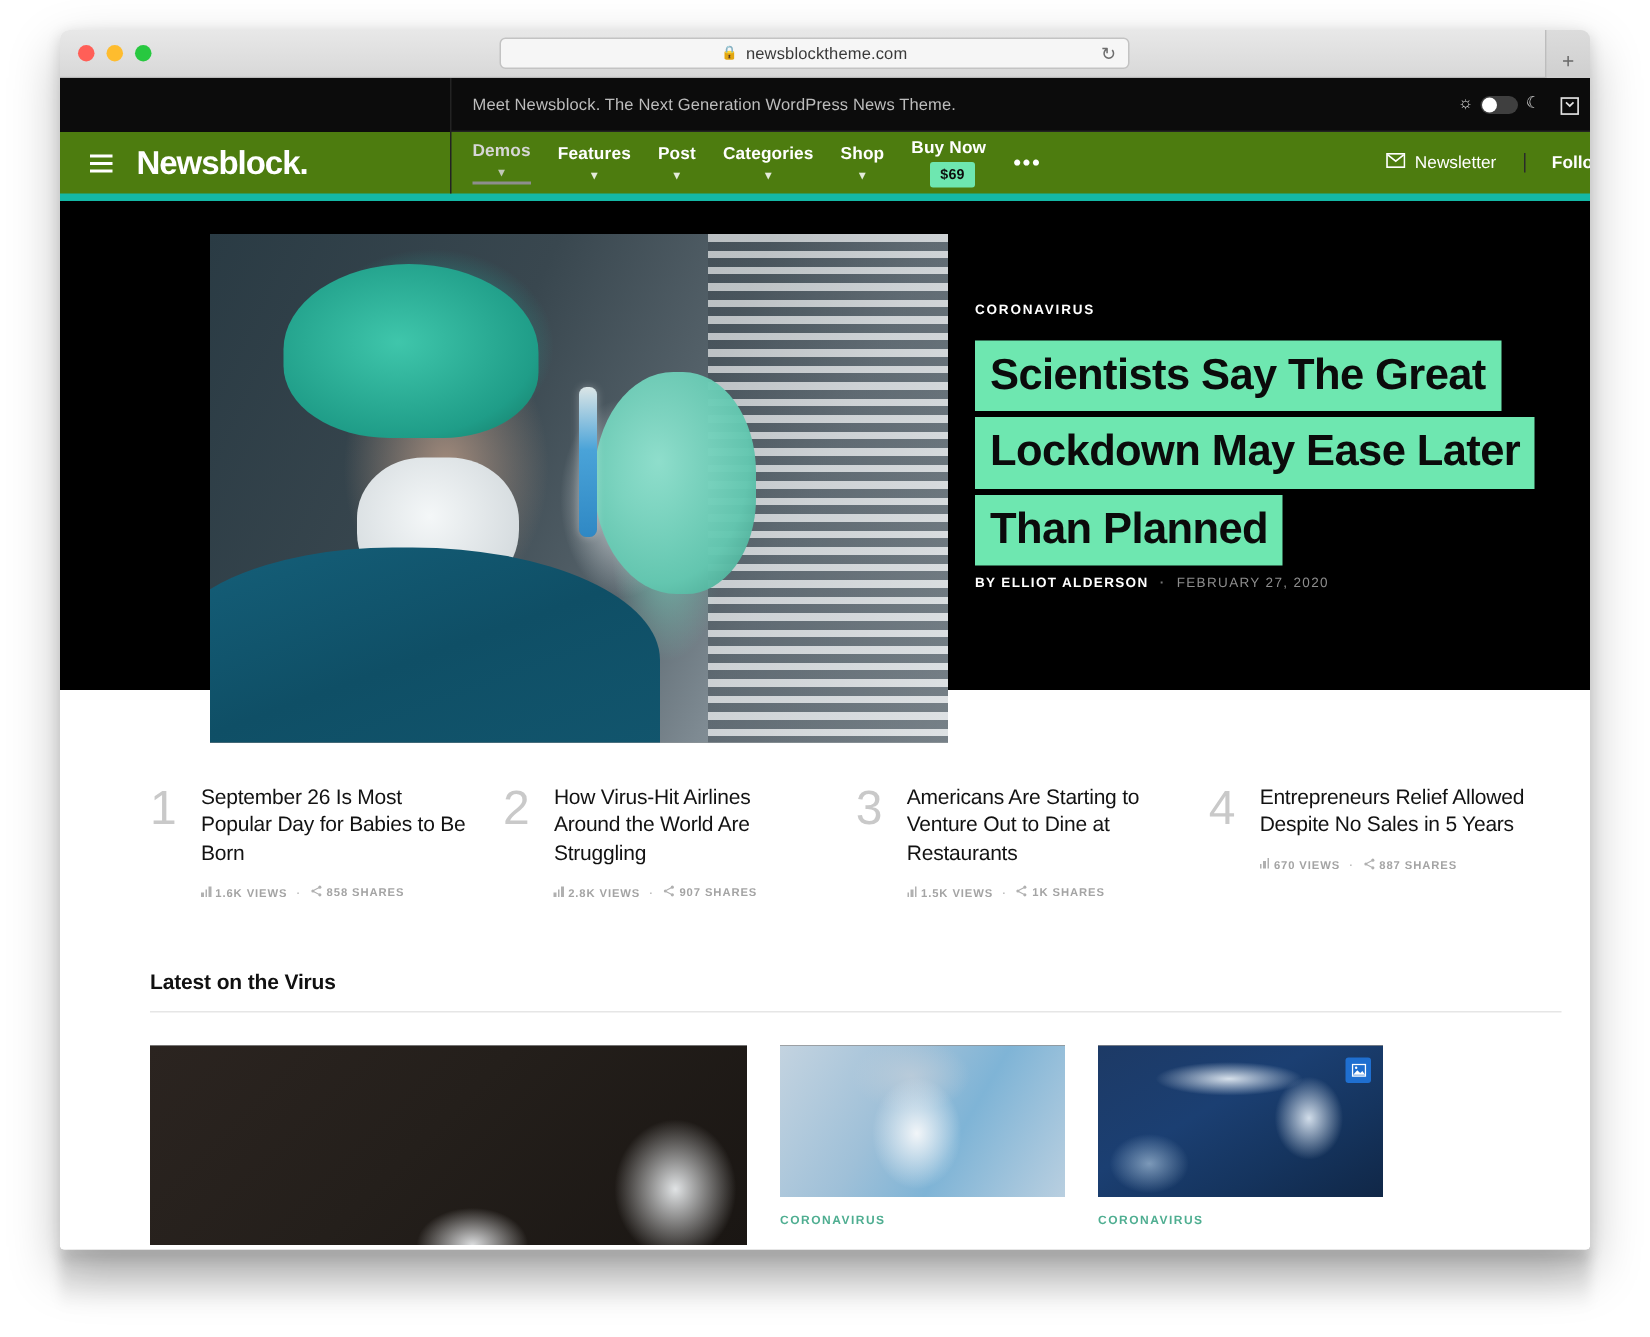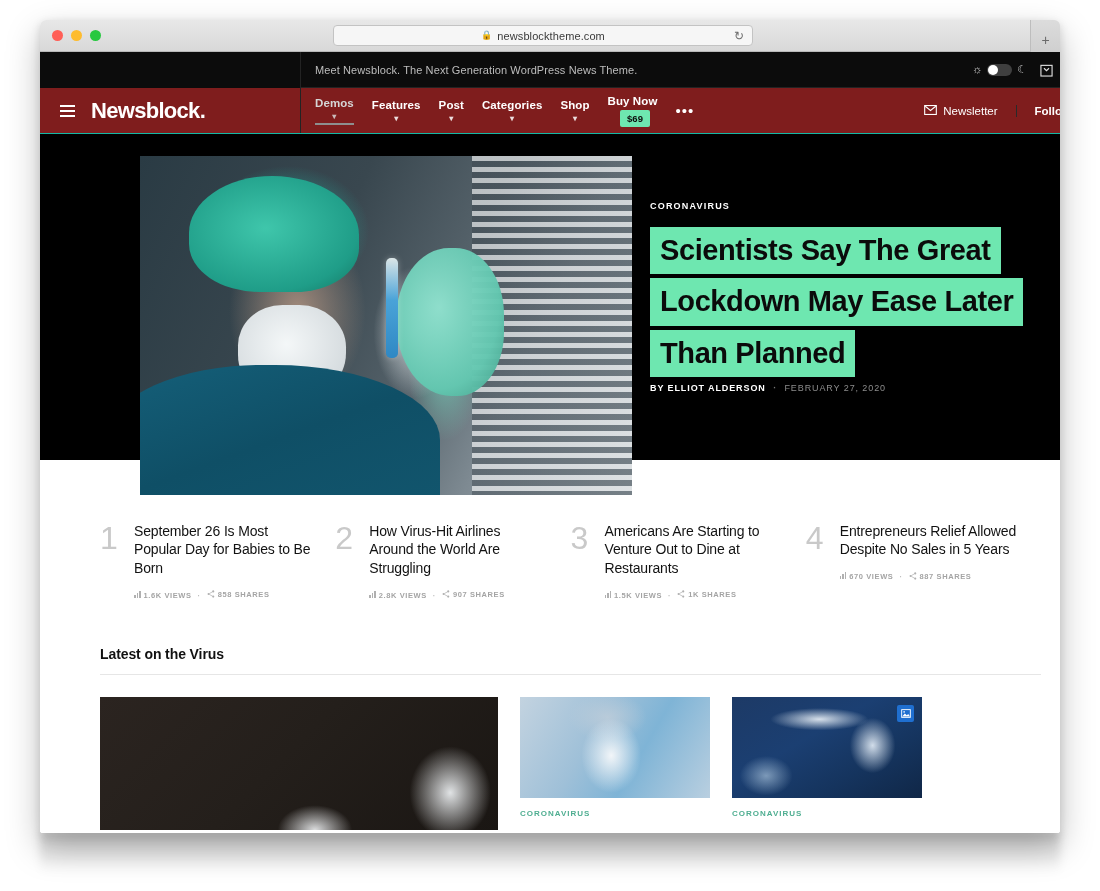--- a/index.html
+++ b/index.html
@@ -108,22 +108,22 @@
     position: absolute; left: 1px; top: 1px;
     width: 10px; height: 10px; border-radius: 50%;
     background: #ffffff;
   }
   .ic-btn { color: #e3e3e3; display: flex; align-items: center; }
 
   
   .site-nav {
     display: flex;
     height: 46px;
-    background: #7f1d1d;
-    border-bottom: 1px solid #14b8a6;
+    background: #4d7c0f;
+    border-bottom: 5px solid #14b8a6;
     text-align: right;
   }
   .logo-cell {
     width: 260px;
     display: flex; align-items: center;
     padding-left: 20px; gap: 16px;
   }
   .hamburger { display: flex; flex-direction: column; gap: 3px; cursor: pointer; }
   .hamburger span { display: block; width: 15px; height: 2px; background: #fff; }
   .logo {

